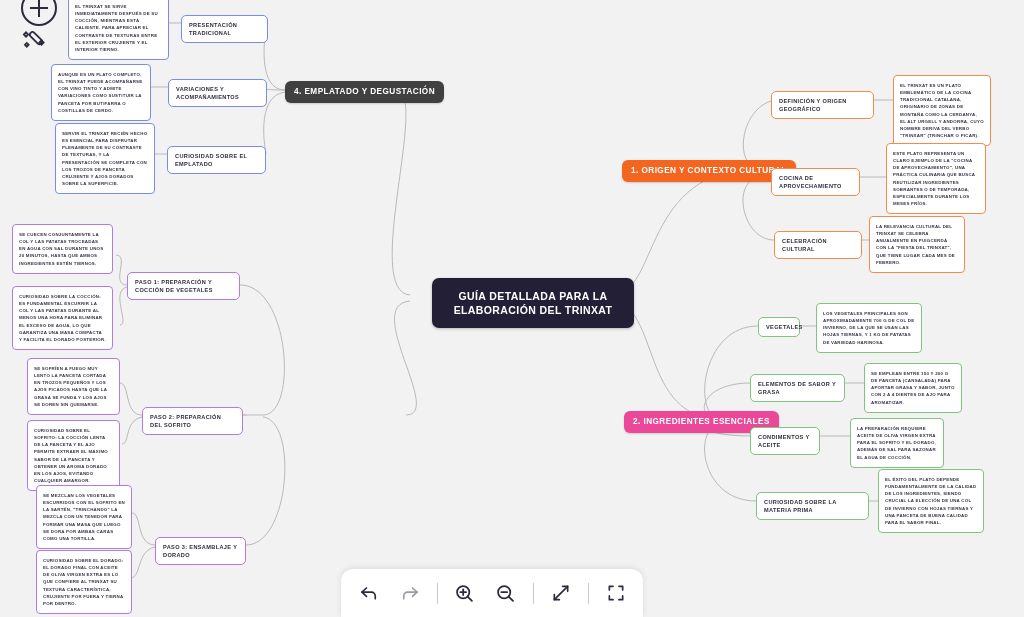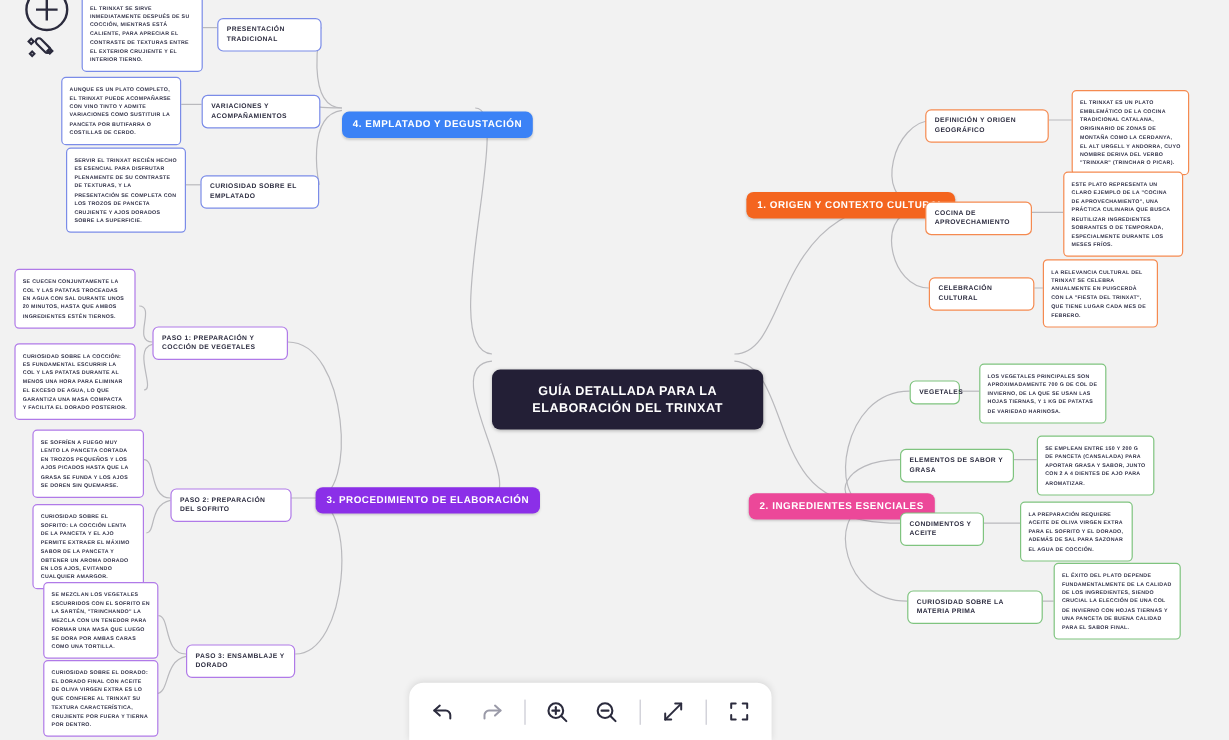--- a/index.html
+++ b/index.html
@@ -25,21 +25,21 @@
   
   .branch{
     border-radius:6px;color:#fff;font-size:8.2px;font-weight:bold;
     letter-spacing:.45px;text-align:center;line-height:1.2;
     padding:6px 9px;white-space:nowrap;
     box-shadow:0 1px 2px rgba(0,0,0,.16);
   }
   .branch.orange{background:#f4651f;}
   .branch.green{background:#ec4899;}
   .branch.purple{background:#8b2fe8;}
-  .branch.blue{background:#3b82f6;margin-top:12px;}
+  .branch.blue{background:#404040;}
 
   
   .topic{
     background:#ffffff;border-radius:5px;border:1px solid #999;
     font-size:5.6px;font-weight:bold;letter-spacing:.35px;
     line-height:1.45;padding:5px 7px;color:#2d2d40;
   }
   .topic.orange{border-color:#f4apply;}
   .topic.orange{border-color:#f58a50;}
   .topic.green{border-color:#7fc47f;}
@@ -123,21 +123,21 @@
       <path d="M285,90 C254,90 266,23 268,23"></path>
       <path d="M285,90 C254,90 266,87 262,87"></path>
       <path d="M285,92 C254,96 266,154 266,154"></path>
 
       <path d="M181,23 L169,23"></path>
       <path d="M168,87 L151,87"></path>
       <path d="M167,154 L155,154"></path>
     </g>
   </svg>
 
-  <div class="node central" style="left:410px;top:278px;width:226px;margin-top:30px;">GUÍA DETALLADA PARA LA ELABORACIÓN DEL TRINXAT</div>
+  <div class="node central" style="left:432px;top:278px;width:202px;">GUÍA DETALLADA PARA LA ELABORACIÓN DEL TRINXAT</div>
 
   <div class="node branch orange" style="left:622px;top:160px;">1. ORIGEN Y CONTEXTO CULTURAL</div>
 
   <div class="node topic orange" style="left:771px;top:91px;width:103px;">DEFINICIÓN Y ORIGEN GEOGRÁFICO</div>
   <div class="node detail orange" style="left:893px;top:75px;width:98px;">EL TRINXAT ES UN PLATO EMBLEMÁTICO DE LA COCINA TRADICIONAL CATALANA, ORIGINARIO DE ZONAS DE MONTAÑA COMO LA CERDANYA, EL ALT URGELL Y ANDORRA, CUYO NOMBRE DERIVA DEL VERBO "TRINXAR" (TRINCHAR O PICAR).</div>
 
   <div class="node topic orange" style="left:771px;top:168px;width:89px;">COCINA DE APROVECHAMIENTO</div>
   <div class="node detail orange" style="left:886px;top:143px;width:100px;">ESTE PLATO REPRESENTA UN CLARO EJEMPLO DE LA "COCINA DE APROVECHAMIENTO", UNA PRÁCTICA CULINARIA QUE BUSCA REUTILIZAR INGREDIENTES SOBRANTES O DE TEMPORADA, ESPECIALMENTE DURANTE LOS MESES FRÍOS.</div>
 
   <div class="node topic orange" style="left:774px;top:231px;width:88px;">CELEBRACIÓN CULTURAL</div>
@@ -150,21 +150,20 @@
 
   <div class="node topic green" style="left:750px;top:374px;width:95px;">ELEMENTOS DE SABOR Y GRASA</div>
   <div class="node detail green" style="left:864px;top:363px;width:98px;">SE EMPLEAN ENTRE 150 Y 200 G DE PANCETA (CANSALADA) PARA APORTAR GRASA Y SABOR, JUNTO CON 2 A 4 DIENTES DE AJO PARA AROMATIZAR.</div>
 
   <div class="node topic green" style="left:750px;top:427px;width:70px;">CONDIMENTOS Y ACEITE</div>
   <div class="node detail green" style="left:850px;top:418px;width:94px;">LA PREPARACIÓN REQUIERE ACEITE DE OLIVA VIRGEN EXTRA PARA EL SOFRITO Y EL DORADO, ADEMÁS DE SAL PARA SAZONAR EL AGUA DE COCCIÓN.</div>
 
   <div class="node topic green" style="left:756px;top:492px;width:113px;">CURIOSIDAD SOBRE LA MATERIA PRIMA</div>
   <div class="node detail green" style="left:878px;top:469px;width:106px;">EL ÉXITO DEL PLATO DEPENDE FUNDAMENTALMENTE DE LA CALIDAD DE LOS INGREDIENTES, SIENDO CRUCIAL LA ELECCIÓN DE UNA COL DE INVIERNO CON HOJAS TIERNAS Y UNA PANCETA DE BUENA CALIDAD PARA EL SABOR FINAL.</div>
 
-  <div class="node branch purple" style="left:263px;top:406px;">3. PROCEDIMIENTO DE ELABORACIÓN</div>
 
   <div class="node topic purple" style="left:127px;top:272px;width:113px;">PASO 1: PREPARACIÓN Y COCCIÓN DE VEGETALES</div>
   <div class="node detail purple" style="left:12px;top:224px;width:101px;">SE CUECEN CONJUNTAMENTE LA COL Y LAS PATATAS TROCEADAS EN AGUA CON SAL DURANTE UNOS 20 MINUTOS, HASTA QUE AMBOS INGREDIENTES ESTÉN TIERNOS.</div>
   <div class="node detail purple" style="left:12px;top:286px;width:101px;">CURIOSIDAD SOBRE LA COCCIÓN: ES FUNDAMENTAL ESCURRIR LA COL Y LAS PATATAS DURANTE AL MENOS UNA HORA PARA ELIMINAR EL EXCESO DE AGUA, LO QUE GARANTIZA UNA MASA COMPACTA Y FACILITA EL DORADO POSTERIOR.</div>
 
   <div class="node topic purple" style="left:142px;top:407px;width:101px;">PASO 2: PREPARACIÓN DEL SOFRITO</div>
   <div class="node detail purple" style="left:27px;top:358px;width:93px;">SE SOFRÍEN A FUEGO MUY LENTO LA PANCETA CORTADA EN TROZOS PEQUEÑOS Y LOS AJOS PICADOS HASTA QUE LA GRASA SE FUNDA Y LOS AJOS SE DOREN SIN QUEMARSE.</div>
   <div class="node detail purple" style="left:27px;top:420px;width:93px;">CURIOSIDAD SOBRE EL SOFRITO: LA COCCIÓN LENTA DE LA PANCETA Y EL AJO PERMITE EXTRAER EL MÁXIMO SABOR DE LA PANCETA Y OBTENER UN AROMA DORADO EN LOS AJOS, EVITANDO CUALQUIER AMARGOR.</div>
 
   <div class="node topic purple" style="left:155px;top:537px;width:91px;">PASO 3: ENSAMBLAJE Y DORADO</div>

